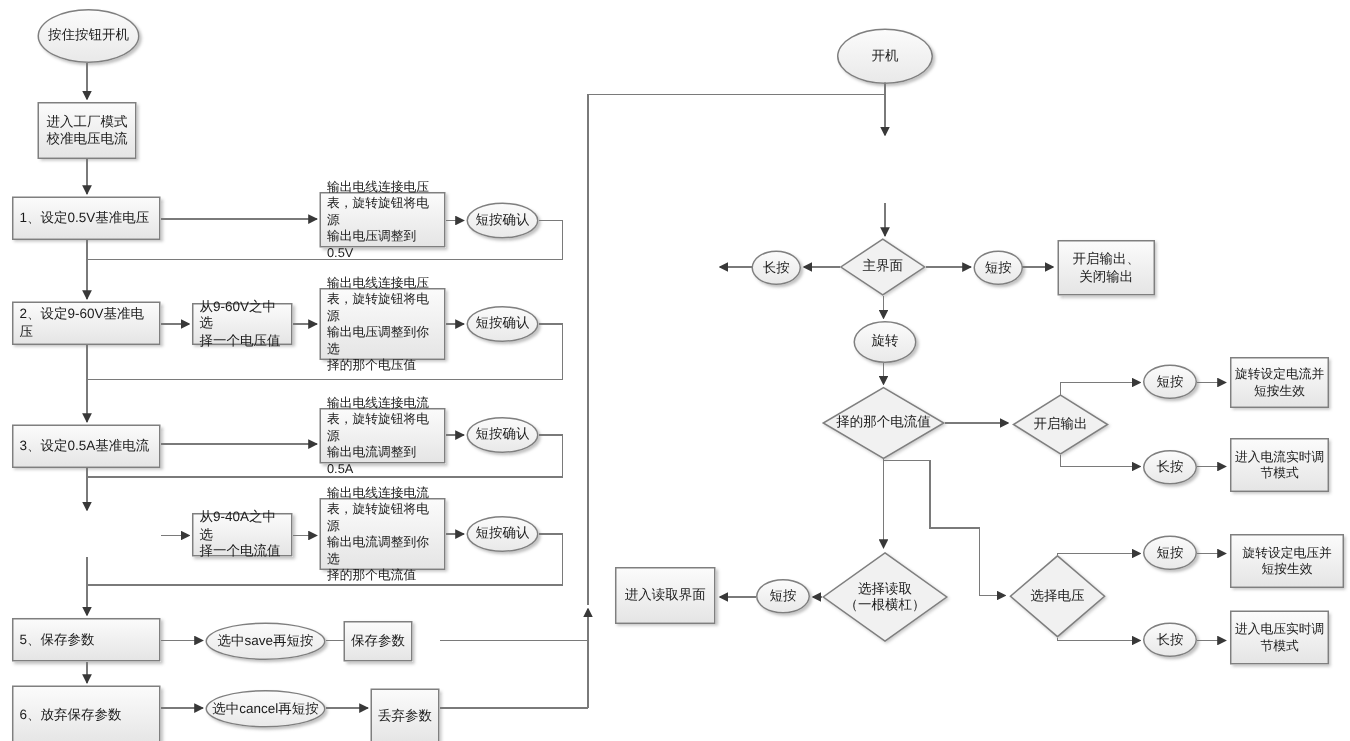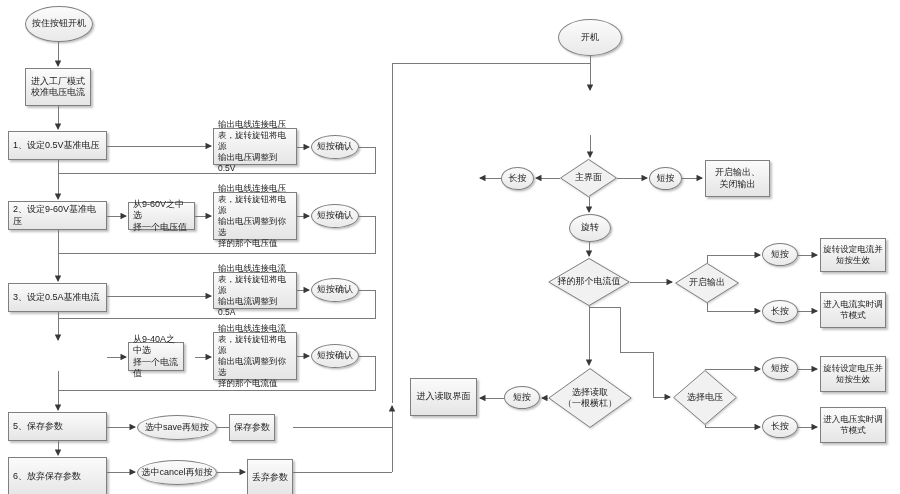--- a/index.html
+++ b/index.html
@@ -149,21 +149,21 @@
     </div>
   <div class="n box sm la" style="left:213px;top:272px;width:84px;height:37px">
     <span class="t">输出电线连接电流
 表，旋转旋钮将电源
 输出电流调整到0.5A</span>
     </div>
   <div class="n ell" style="left:311px;top:278px;width:48px;height:24px">
     <span class="t">短按确认</span>
     </div>
 
-  <div class="n box la" style="left:128px;top:342px;width:56px;height:29px">
+  <div class="n box la" style="left:128px;top:342px;width:67px;height:29px">
     <span class="t">从9-40A之中选
 择一个电流值</span>
     </div>
   <div class="n box sm la" style="left:213px;top:332px;width:84px;height:48px">
     <span class="t">输出电线连接电流
 表，旋转旋钮将电源
 输出电流调整到你选
 择的那个电流值</span>
     </div>
   <div class="n ell" style="left:311px;top:344px;width:48px;height:24px">
@@ -265,21 +265,21 @@
   <div class="n dia" style="left:673px;top:370px;width:64px;height:55px">
     <svg viewBox="0 0 100 100" preserveAspectRatio="none">
       <polygon points="50,1 99,50 50,99 1,50" fill="#f1f1f1" stroke="#7f7f7f" vector-effect="non-scaling-stroke"></polygon>
       </svg>
     <span class="t">选择电压</span>
     </div>
 
   <div class="n ell" style="left:762px;top:357px;width:36px;height:23px">
     <span class="t">短按</span>
     </div>
-  <div class="n box sm" style="left:820px;top:356px;width:66px;height:36px">
+  <div class="n box sm" style="left:820px;top:356px;width:76px;height:36px">
     <span class="t">旋转设定电压并
 短按生效</span>
     </div>
   <div class="n ell" style="left:762px;top:415px;width:36px;height:23px">
     <span class="t">长按</span>
     </div>
   <div class="n box sm" style="left:820px;top:407px;width:66px;height:36px">
     <span class="t">进入电压实时调
 节模式</span>
     </div>

